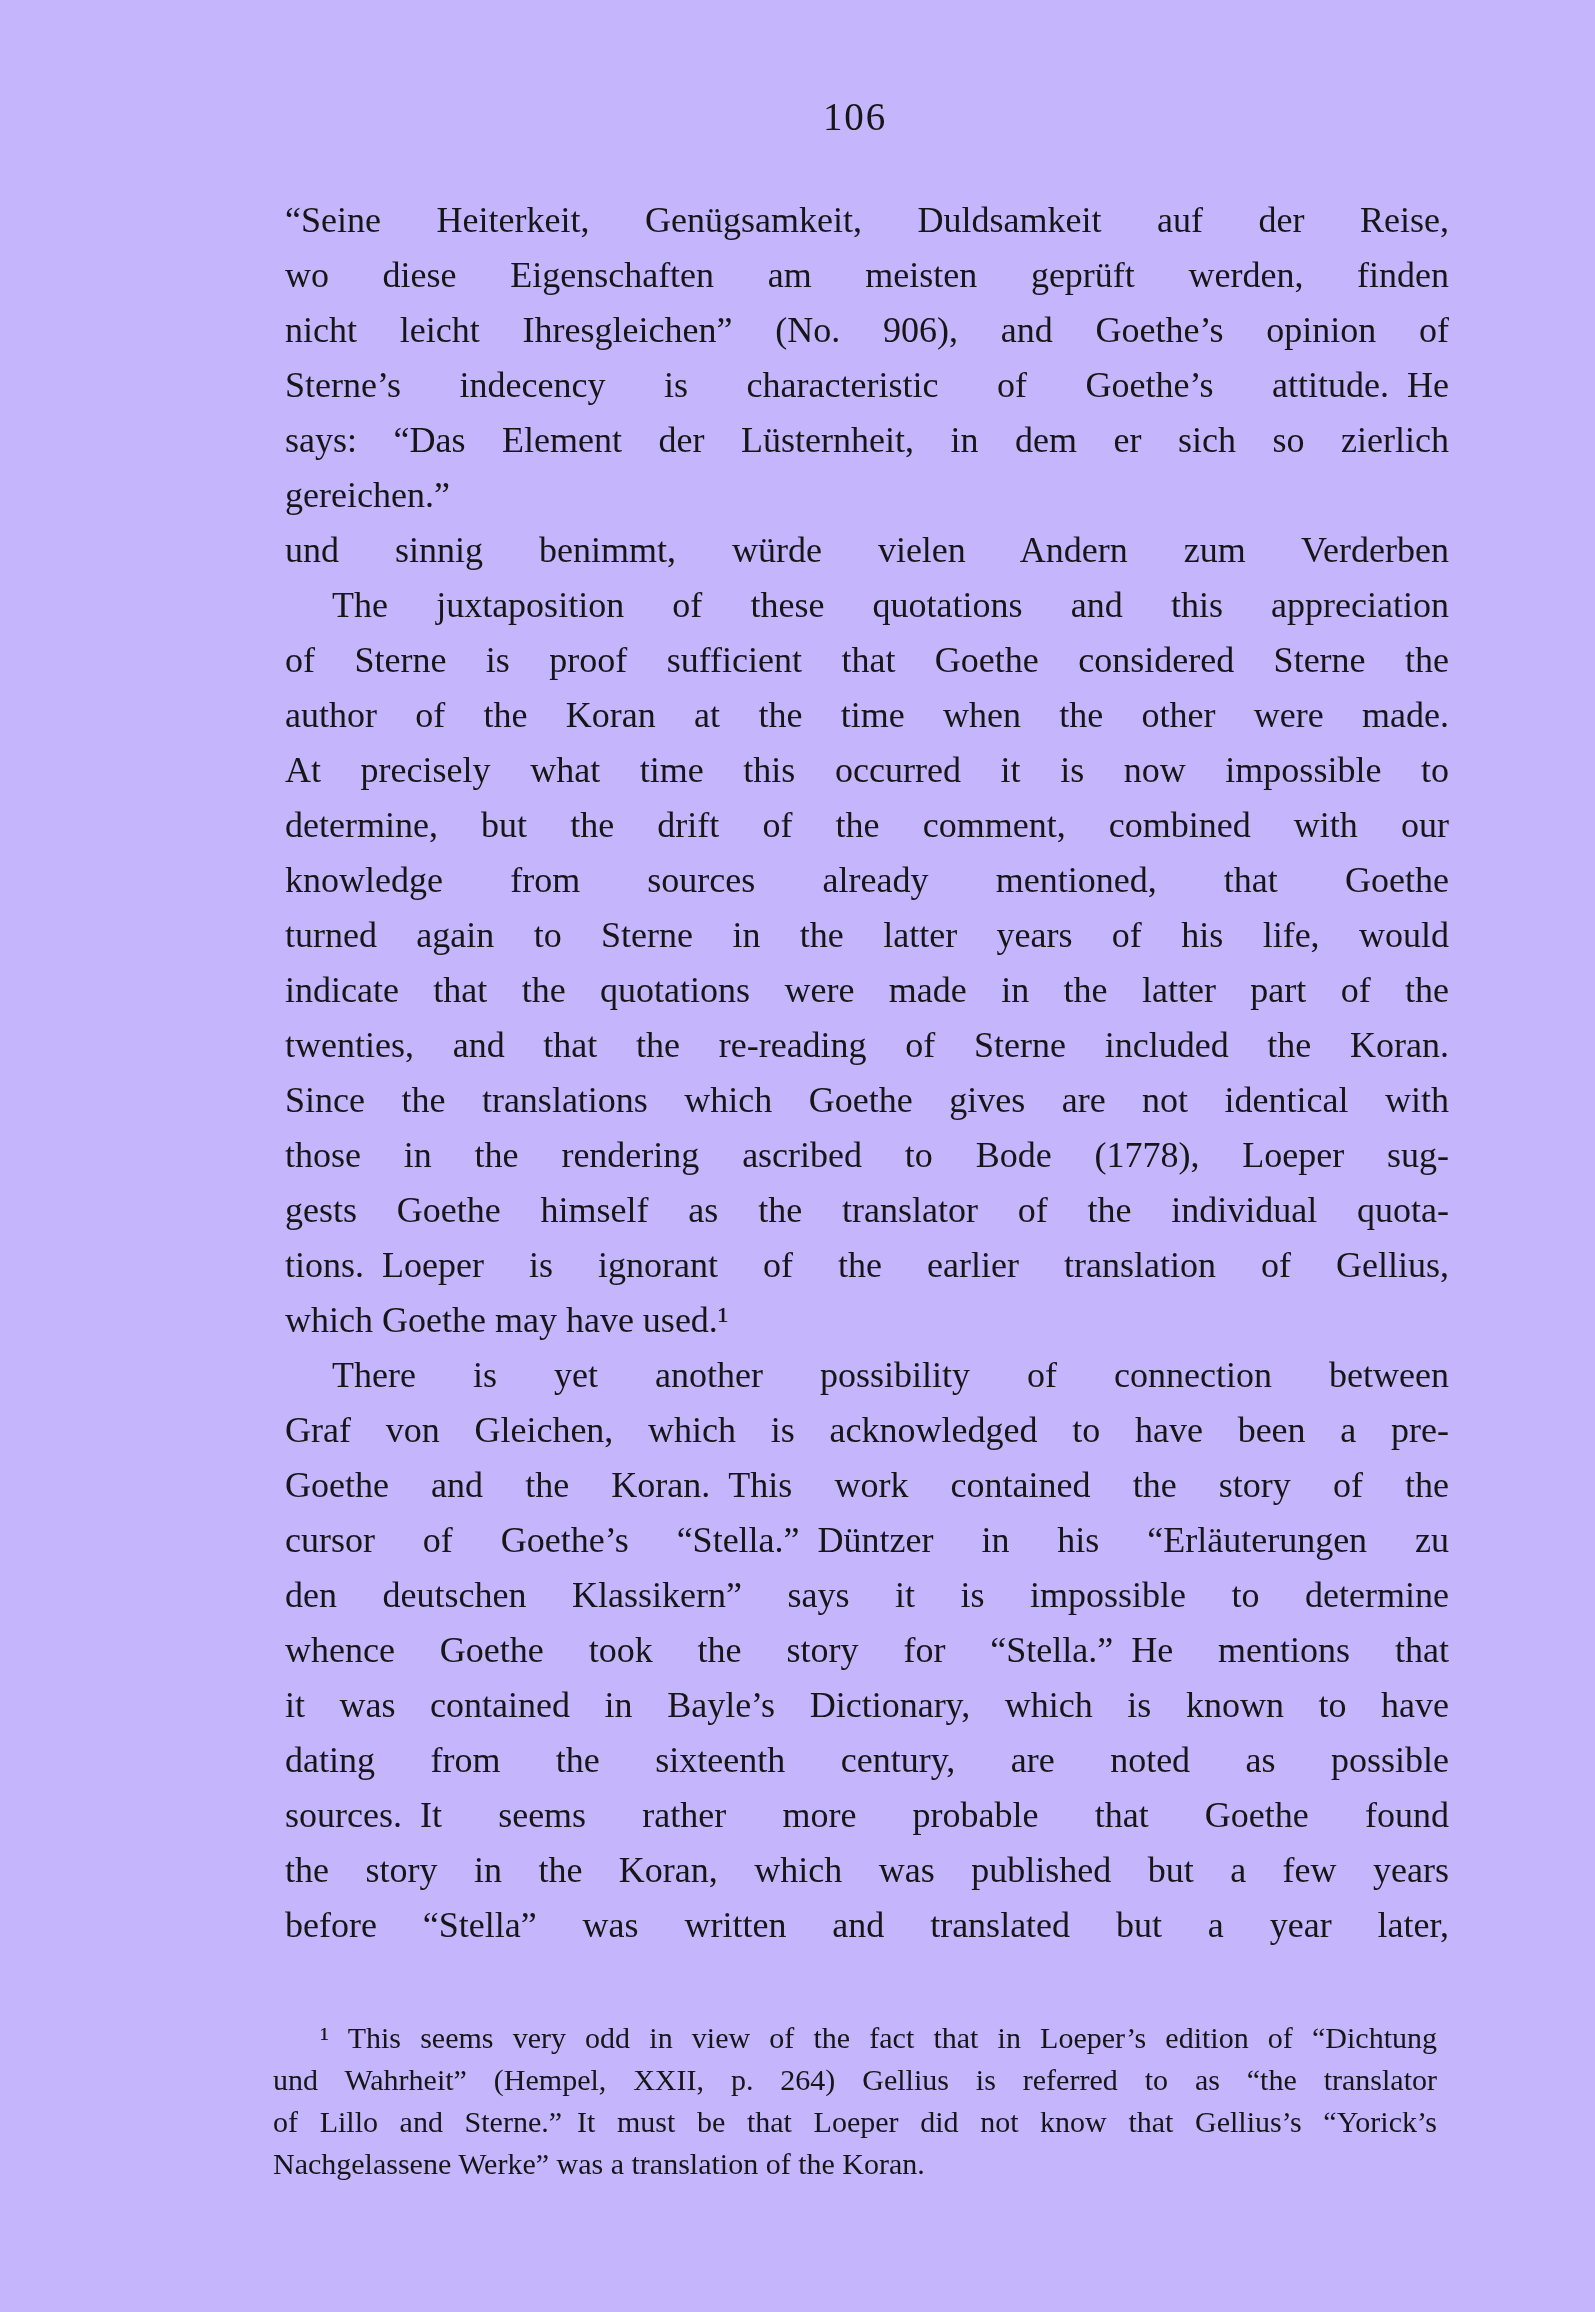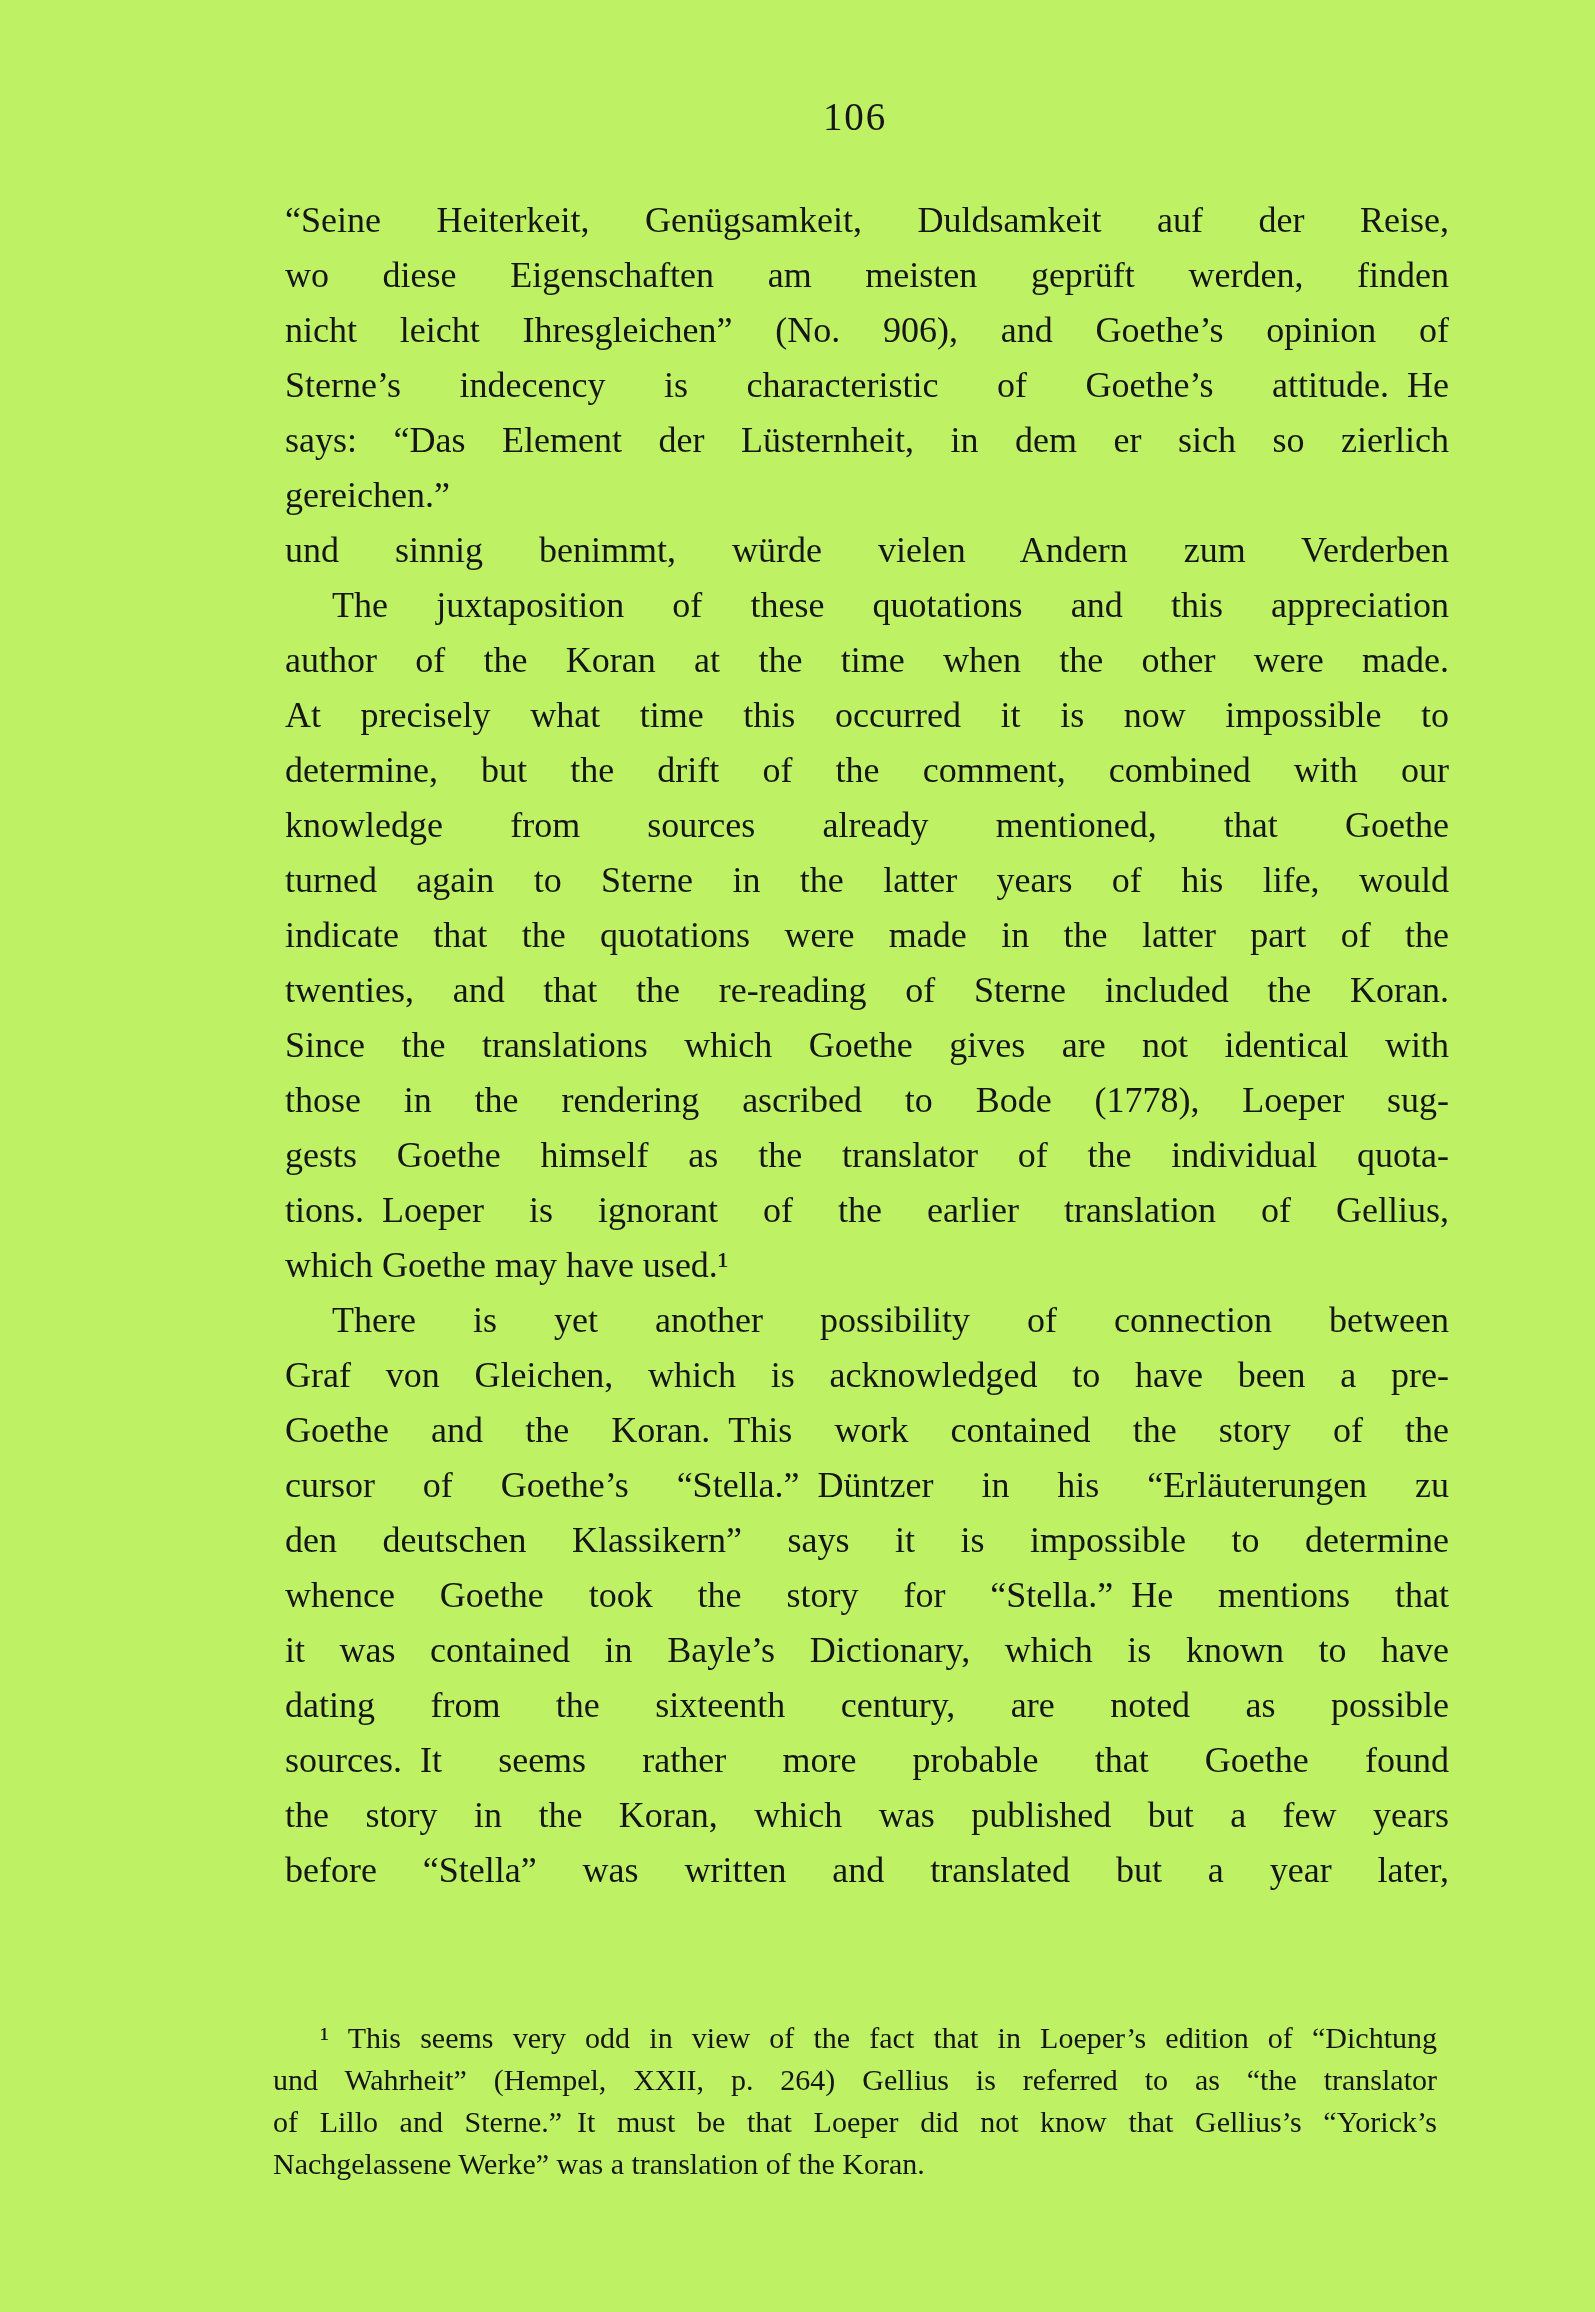--- a/index.html
+++ b/index.html
@@ -4,21 +4,21 @@
 <style>
   html, body {
     margin: 0;
     padding: 0;
     background: #e8e8e8;
   }
   .page {
     position: relative;
     width: 1596px;
     height: 2313px;
-    background: #bef264;
+    background: #c4b5fd;
     color: #161616;
     font-family: "Liberation Serif", "DejaVu Serif", serif;
     overflow: hidden;
   }
   .page-number {
     position: absolute;
     top: 95px;
     left: 273px;
     width: 1164px;
     text-align: center;
@@ -76,20 +76,21 @@
         <div class="line">“Seine Heiterkeit, Genügsamkeit, Duldsamkeit auf der Reise,</div>
         <div class="line">wo diese Eigenschaften am meisten geprüft werden, finden</div>
         <div class="line">nicht leicht Ihresgleichen” (No. 906), and Goethe’s opinion of</div>
         <div class="line">Sterne’s indecency is characteristic of Goethe’s attitude. He</div>
         <div class="line">says: “Das Element der Lüsternheit, in dem er sich so zierlich</div>
         <div class="line last">gereichen.”</div>
         <div class="line">und sinnig benimmt, würde vielen Andern zum Verderben</div>
       </div>
       <div class="paragraph">
         <div class="line indent">The juxtaposition of these quotations and this appreciation</div>
+        <div class="line">of Sterne is proof sufficient that Goethe considered Sterne the</div>
         <div class="line">author of the Koran at the time when the other were made.</div>
         <div class="line">At precisely what time this occurred it is now impossible to</div>
         <div class="line">determine, but the drift of the comment, combined with our</div>
         <div class="line">knowledge from sources already mentioned, that Goethe</div>
         <div class="line">turned again to Sterne in the latter years of his life, would</div>
         <div class="line">indicate that the quotations were made in the latter part of the</div>
         <div class="line">twenties, and that the re-reading of Sterne included the Koran.</div>
         <div class="line">Since the translations which Goethe gives are not identical with</div>
         <div class="line">those in the rendering ascribed to Bode (1778), Loeper sug-</div>
         <div class="line">gests Goethe himself as the translator of the individual quota-</div>

